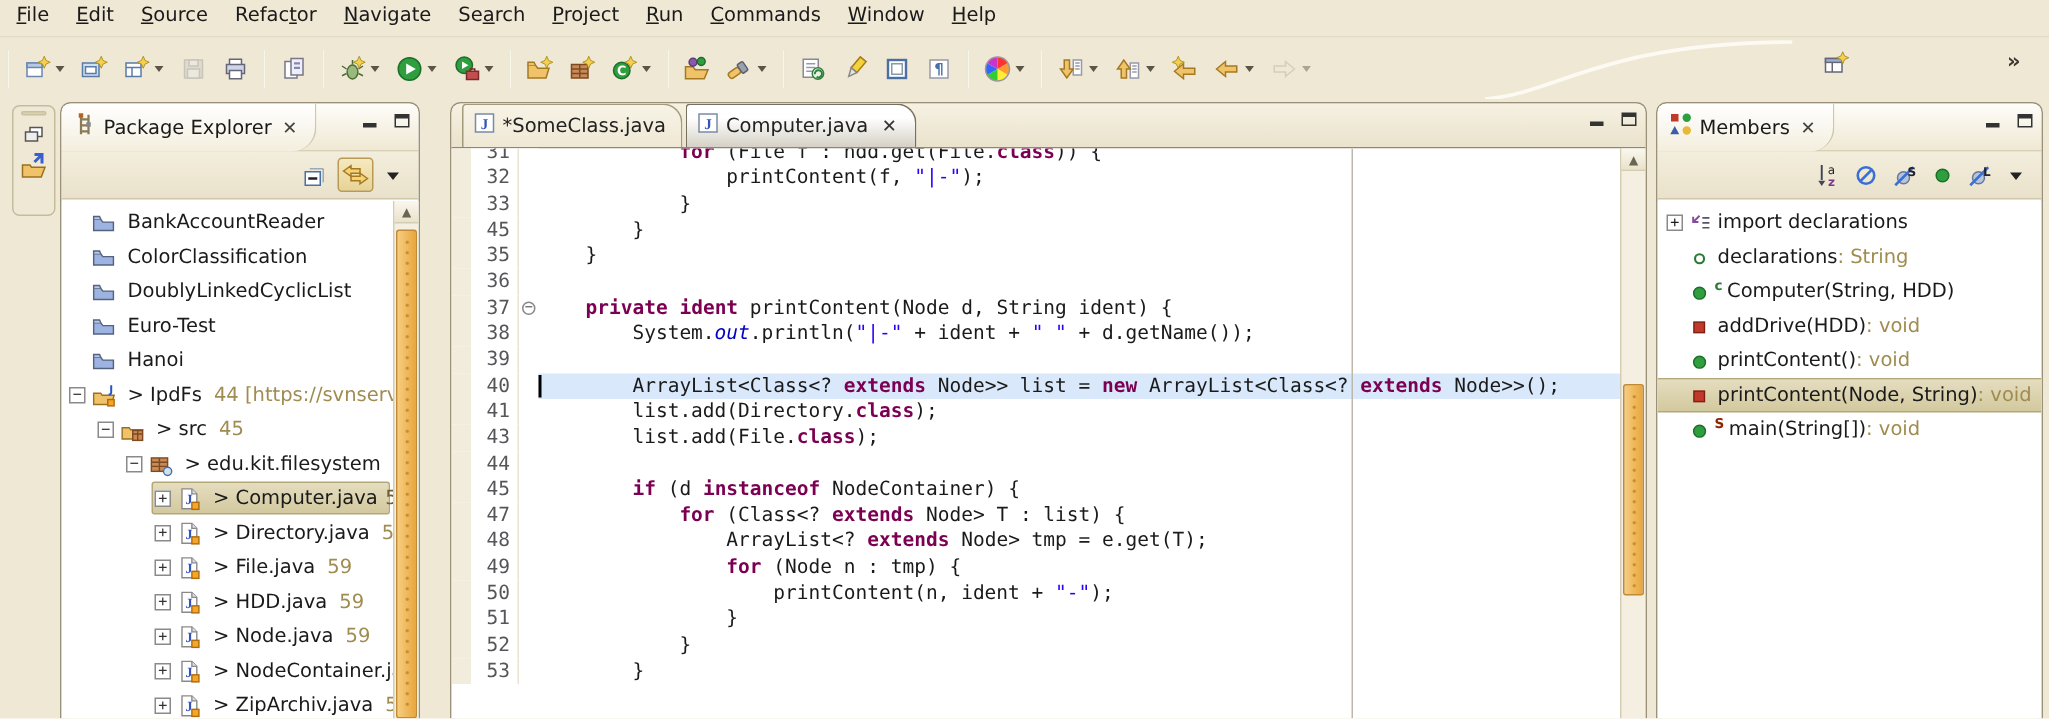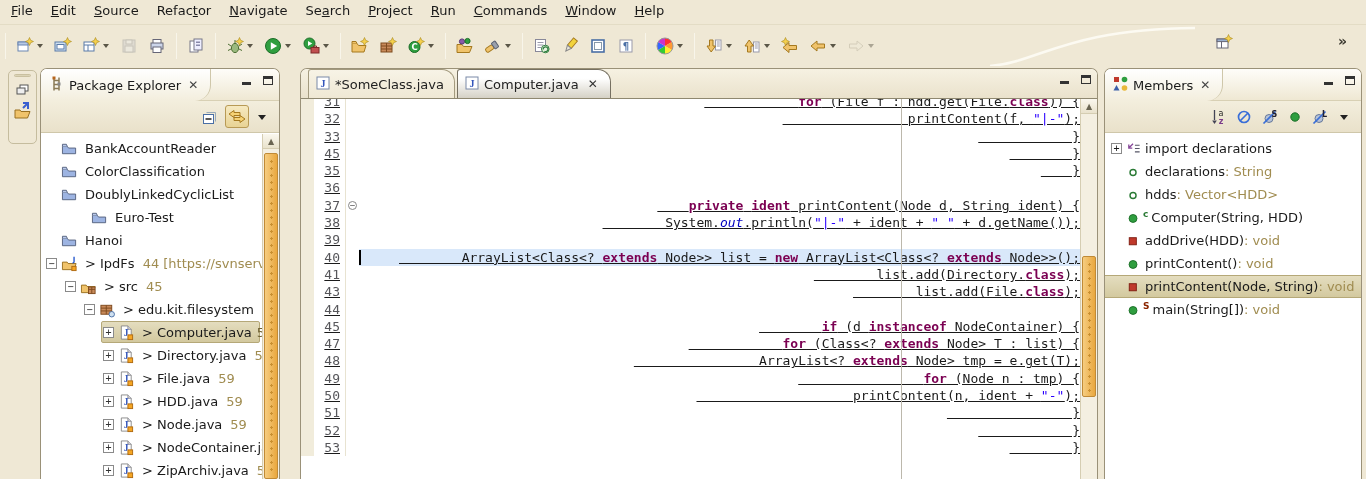--- a/index.html
+++ b/index.html
@@ -67,28 +67,28 @@
   .trow.sel .selbg{position:absolute;top:0;bottom:1px;border:1px solid var(--selborder);border-radius:2px;
     background:linear-gradient(var(--seltan1),var(--seltan2));}
   .trow .selbg{display:none;} .trow.sel .selbg{display:block;}
   .trow>*{position:relative;}
 
   
   #editor-head{position:relative;height:30px;background:linear-gradient(#f6f1e2,#eae2cc);border-bottom:1px solid #8f8870;display:flex;align-items:flex-end;padding-left:7px;}
   .etab{height:29px;display:flex;align-items:center;gap:5px;padding:0 10px 0 7px;border:1px solid #a39a7e;border-bottom:none;border-radius:3px 13px 0 0;background:linear-gradient(#f7f3e6,#efe8d4);margin-right:2px;color:#222;}
   .etab.active{background:linear-gradient(#ffffff 30%,#d5d1c5);border-color:#767061;}
   .etab .close{font-weight:bold;color:#333;font-size:12px;margin-left:2px;padding:0 2px;}
-  #editor-body{position:absolute;top:30px;left:0;right:17px;bottom:0;overflow:hidden;background:#fff;text-decoration:underline;}
+  #editor-body{position:absolute;top:30px;left:0;right:17px;bottom:0;overflow:hidden;background:#fff;}
   #code-lines{margin-top:-6px;font-family:"DejaVu Sans Mono","Liberation Mono",monospace;font-size:13px;line-height:17.3px;}
   .cl{display:flex;height:17.3px;}
   .annot{width:13px;flex:none;background:#f1ecdb;}
   .lnum{width:31px;flex:none;text-align:right;padding-right:5px;color:#56565a;background:#fff;}
   .foldm{width:14px;flex:none;background:#fff;border-left:1px solid #e8e3d1;position:relative;}
   .foldm .fm{position:absolute;left:2px;top:4px;width:9px;height:9px;border:1px solid #888;border-radius:50%;background:#fff;color:#555;font-size:9px;line-height:7px;text-align:center;}
-  .ltext{flex:1;white-space:pre;position:relative;z-index:2;text-align:right;}
+  .ltext{flex:1;white-space:pre;position:relative;z-index:2;}
   .cl.cur .ltext,.cl.cur .caret-holder{background:var(--curline);}
   .caret{position:absolute;left:0;top:1px;width:2px;height:15px;background:#000;}
   .tok-k{color:var(--kw);font-weight:bold;}
   .tok-s{color:var(--str);}
   .tok-st{color:var(--stat);font-style:italic;}
   #margin-line{position:absolute;left:600px;top:0;bottom:0;width:1px;background:#bcb8ac;z-index:3;}
 
   
   #mb-body{position:absolute;top:65px;left:0;right:0;bottom:0;background:#fff;padding-top:3px;overflow:hidden;}
   .mrow{position:relative;height:23px;display:flex;align-items:center;white-space:nowrap;padding-left:6px;}
@@ -400,21 +400,21 @@
           <span class="tlabel">ColorClassification</span>
         </div>
         <div class="trow" style="padding-left: 5px;">
           <span class="texp none"></span>
           <span class="ticon"><svg width="17" height="16" viewBox="0 0 17 17">
               <path d="M1,13.5 L1,5.5 L6,5.5 L7.5,7.5 L15,7.5 L15,13.5 Z" fill="#9db4e2" stroke="#55627e"></path>
               <path d="M1,5.5 L1,3.5 L5.2,3.5 L6,5.5" fill="#b9c9ec" stroke="#55627e"></path>
             </svg></span>
           <span class="tlabel">DoublyLinkedCyclicList</span>
         </div>
-        <div class="trow" style="padding-left: 5px; margin-left: 30px;">
+        <div class="trow" style="padding-left: 5px;">
           <span class="texp none"></span>
           <span class="ticon"><svg width="17" height="16" viewBox="0 0 17 17">
               <path d="M1,13.5 L1,5.5 L6,5.5 L7.5,7.5 L15,7.5 L15,13.5 Z" fill="#9db4e2" stroke="#55627e"></path>
               <path d="M1,5.5 L1,3.5 L5.2,3.5 L6,5.5" fill="#b9c9ec" stroke="#55627e"></path>
             </svg></span>
           <span class="tlabel">Euro-Test</span>
         </div>
         <div class="trow" style="padding-left: 5px;">
           <span class="texp none"></span>
           <span class="ticon"><svg width="17" height="16" viewBox="0 0 17 17">
@@ -774,28 +774,20 @@
           </svg></span>
         <span>import declarations</span>
       </div>
       <div class="mrow">
         <span class="mexp none"></span>
         <span class="micon"><svg width="17" height="16" viewBox="0 0 17 17">
             <circle cx="8" cy="9" r="3.2" fill="#fff" stroke="#2a7a35" stroke-width="1.5"></circle>
           </svg></span>
         <span>declarations</span>
         <span class="msuffix"> : String</span>
-      </div>
-      <div class="mrow">
-        <span class="mexp none"></span>
-        <span class="micon"><svg width="17" height="16" viewBox="0 0 17 17">
-            <circle cx="8" cy="9" r="3.2" fill="#fff" stroke="#2a7a35" stroke-width="1.5"></circle>
-          </svg></span>
-        <span>hdds</span>
-        <span class="msuffix"> : Vector&lt;HDD&gt;</span>
       </div>
       <div class="mrow">
         <span class="mexp none"></span>
         <span class="micon"><svg width="17" height="16" viewBox="0 0 17 17">
             <circle cx="8" cy="9" r="4.2" fill="#2f9e3f" stroke="#1c6e28"></circle>
           </svg></span>
         <span class="mdec" style="color: rgb(42, 122, 53);">c</span>
         <span>Computer(String, HDD)</span>
       </div>
       <div class="mrow">

